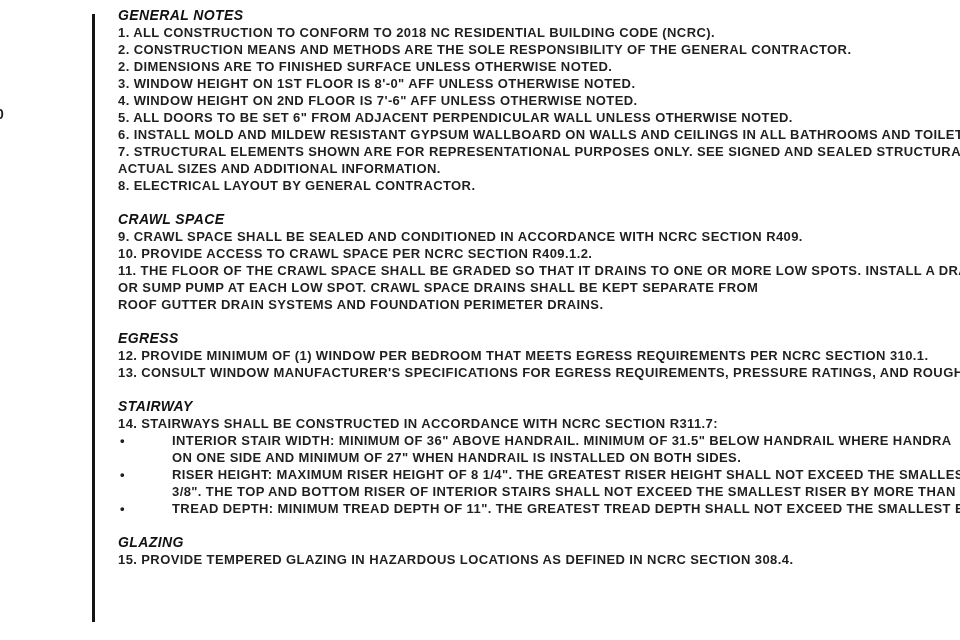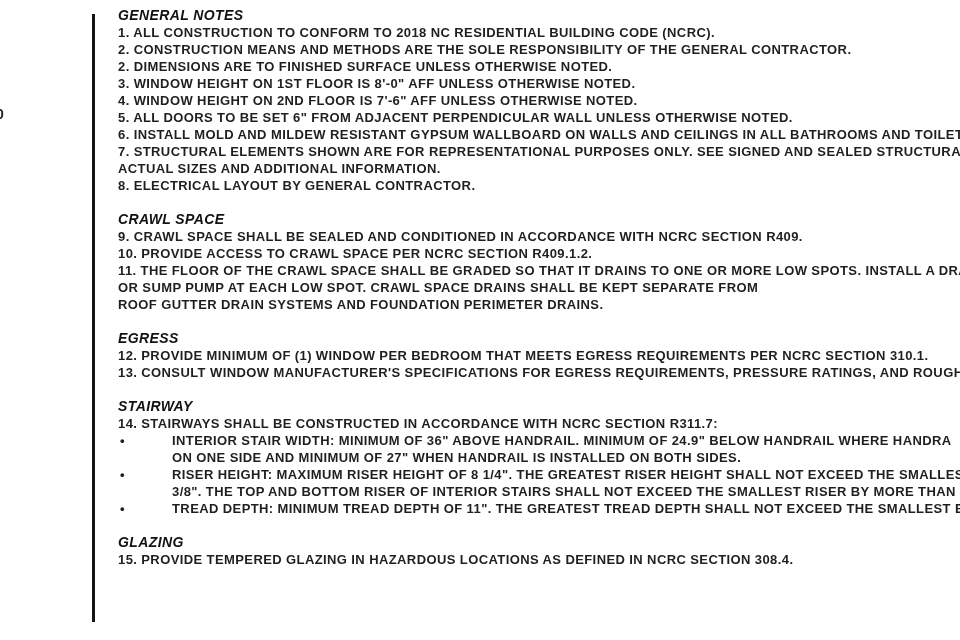--- a/index.html
+++ b/index.html
@@ -104,21 +104,21 @@
 
   <section class="notes-section">
     <h2 class="section-heading">EGRESS</h2>
   <div class="line plain">12. PROVIDE MINIMUM OF (1) WINDOW PER BEDROOM THAT MEETS EGRESS REQUIREMENTS PER NCRC SECTION 310.1.</div>
         <div class="line plain">13. CONSULT WINDOW MANUFACTURER'S SPECIFICATIONS FOR EGRESS REQUIREMENTS, PRESSURE RATINGS, AND ROUGH O</div>
       </section>
 
   <section class="notes-section">
     <h2 class="section-heading">STAIRWAY</h2>
   <div class="line plain">14. STAIRWAYS SHALL BE CONSTRUCTED IN ACCORDANCE WITH NCRC SECTION R311.7:</div>
-        <div class="line bullet"><span class="bullet-marker">•</span><span>INTERIOR STAIR WIDTH: MINIMUM OF 36" ABOVE HANDRAIL. MINIMUM OF 24.9" BELOW HANDRAIL WHERE HANDRA</span></div>
+        <div class="line bullet"><span class="bullet-marker">•</span><span>INTERIOR STAIR WIDTH: MINIMUM OF 36" ABOVE HANDRAIL. MINIMUM OF 31.5" BELOW HANDRAIL WHERE HANDRA</span></div>
         <div class="line indent">ON ONE SIDE AND MINIMUM OF 27" WHEN HANDRAIL IS INSTALLED ON BOTH SIDES.</div>
         <div class="line bullet"><span class="bullet-marker">•</span><span>RISER HEIGHT: MAXIMUM RISER HEIGHT OF 8 1/4". THE GREATEST RISER HEIGHT SHALL NOT EXCEED THE SMALLEST BY</span></div>
         <div class="line indent">3/8". THE TOP AND BOTTOM RISER OF INTERIOR STAIRS SHALL NOT EXCEED THE SMALLEST RISER BY MORE THAN 3/4"</div>
         <div class="line bullet"><span class="bullet-marker">•</span><span>TREAD DEPTH: MINIMUM TREAD DEPTH OF 11". THE GREATEST TREAD DEPTH SHALL NOT EXCEED THE SMALLEST BY M</span></div>
       </section>
 
   <section class="notes-section">
     <h2 class="section-heading">GLAZING</h2>
   <div class="line plain">15. PROVIDE TEMPERED GLAZING IN HAZARDOUS LOCATIONS AS DEFINED IN NCRC SECTION 308.4.</div>
       </section>

